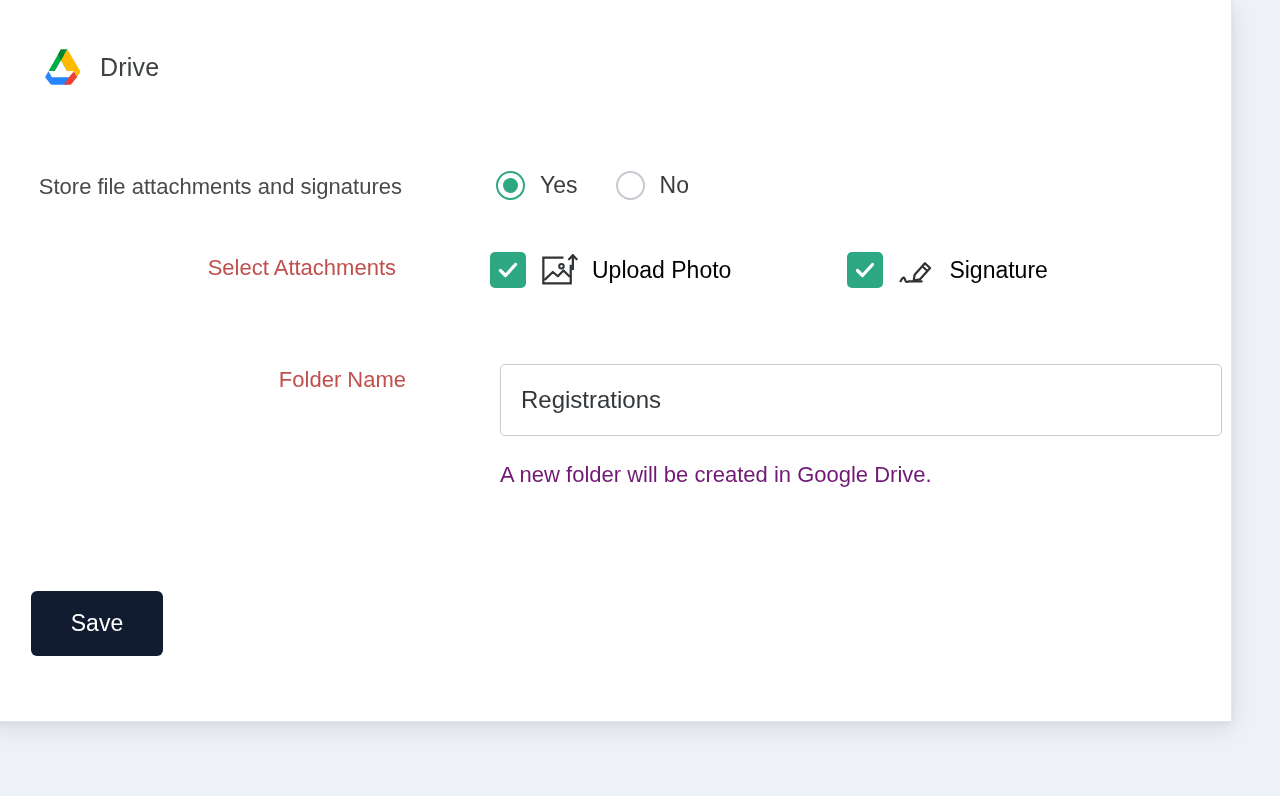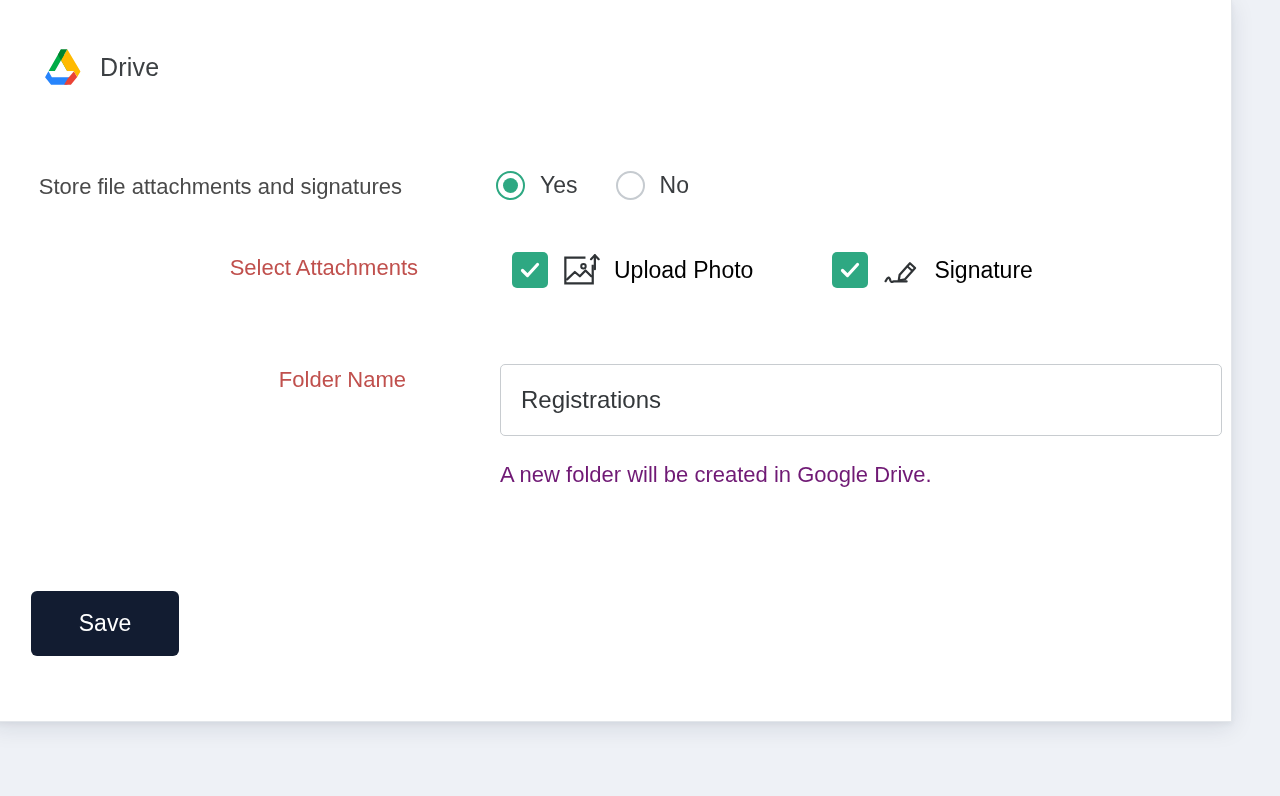--- a/index.html
+++ b/index.html
@@ -85,24 +85,24 @@
   .radio.checked { border-color: #2ea882; }
   .radio.checked::after {
     content: "";
     width: 15px; height: 15px;
     border-radius: 50%;
     background: #2ea882;
   }
   .radio-text { font-size: 23px; color: #3a3d40; line-height: 1; }
 
   
-  #row-attach { left: 52px; top: 252px; }
+  #row-attach { left: 30px; top: 252px; }
   .check-group { display: flex; align-items: center; }
   .check-opt { display: flex; align-items: center; gap: 14px; cursor: pointer; }
-  .check-opt + .check-opt { margin-left: 79px; }
+  .check-opt + .check-opt { margin-left: 116px; }
   .checkbox {
     width: 36px; height: 36px;
     border-radius: 5px;
     background: #2ea882;
     display: flex; align-items: center; justify-content: center;
     flex: none;
   }
   .checkbox svg { display: block; }
   .opt-icon { width: 38px; height: 34px; flex: none; display:block; }
   .opt-text { font-size: 23px; color: #000000; line-height: 1; white-space: nowrap; }
@@ -126,21 +126,21 @@
     font-size: 22px;
     color: #701a75;
     line-height: 1;
   }
 
   
   .save-btn {
     position: absolute;
     left: 39px;
     top: 591px;
-    width: 148px;
+    width: 132px;
     height: 65px;
     background: #121c31;
     color: #ffffff;
     border: none;
     border-radius: 6px;
     font-family: "Liberation Sans", sans-serif;
     font-size: 23px;
     cursor: pointer;
   }
 </style>

